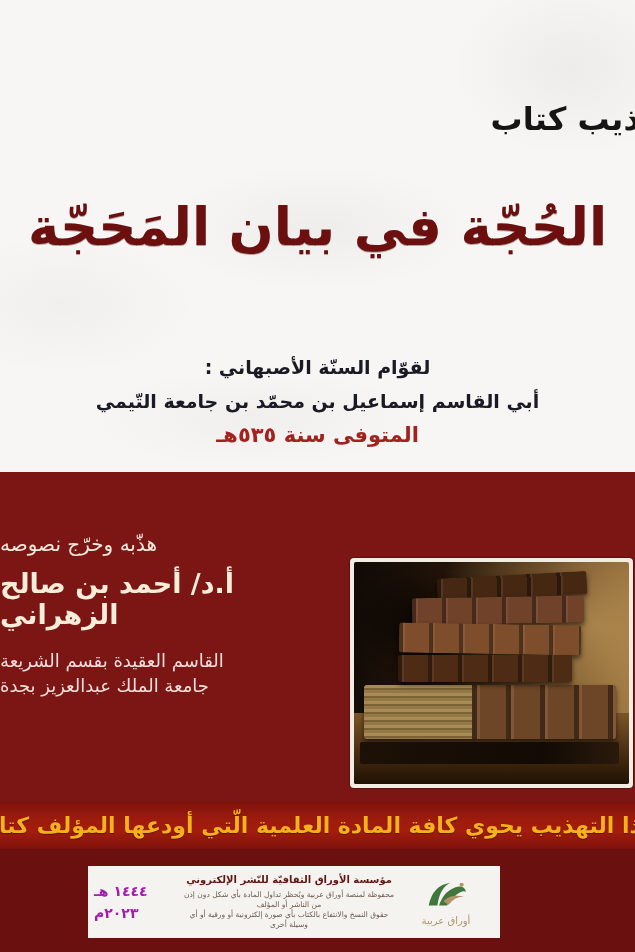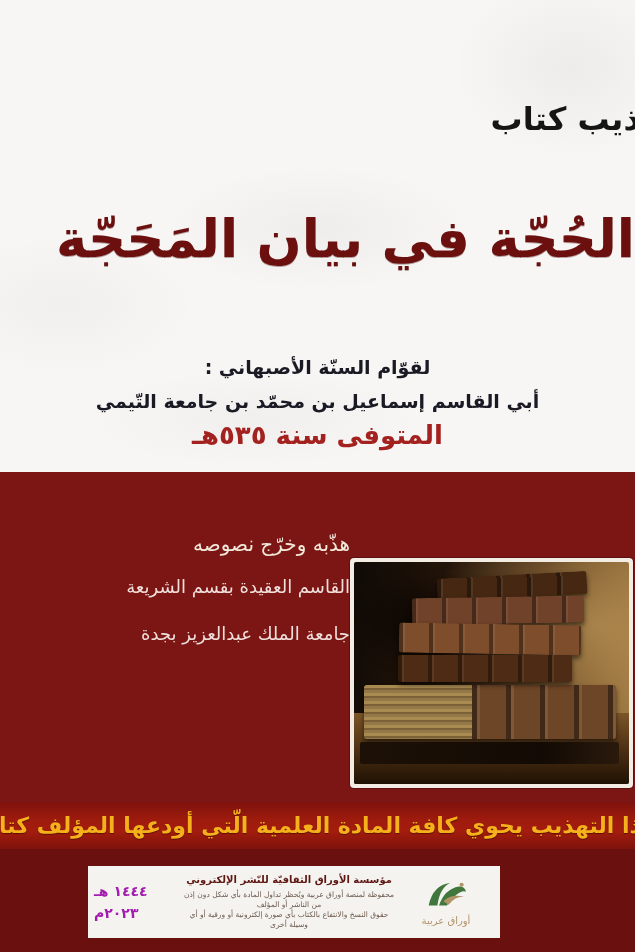--- a/index.html
+++ b/index.html
@@ -9,33 +9,33 @@
     background:
       radial-gradient(ellipse 220px 90px at 50% 24%, rgba(70,70,85,.05), transparent 70%),
       radial-gradient(ellipse 170px 130px at 90% 7%, rgba(70,70,85,.06), transparent 70%),
       radial-gradient(ellipse 190px 100px at 10% 32%, rgba(70,70,85,.04), transparent 70%),
       radial-gradient(ellipse 240px 70px at 40% 44%, rgba(70,70,85,.04), transparent 70%),
       #f7f6f4;
   }
   
   .pretitle{position:absolute;top:100px;left:0;width:100%;text-align:right;
     font-size:32px;font-weight:bold;color:#151515;letter-spacing:-1px;margin-left:40px;}
-  .main-title{position:absolute;top:208px;left:0;width:100%;
+  .main-title{position:absolute;top:196px;left:0;width:100%;text-align:center;
     font-size:53px;font-weight:bold;color:#6b100e;white-space:nowrap;
     text-shadow:0 1px 0 rgba(60,10,10,.35);}
   .author-block{position:absolute;top:348px;left:0;width:100%;text-align:center;}
   .author-intro,.author-name{font-size:19px;font-weight:bold;color:#1a1a24;line-height:30px;margin:4px;}
-  .death-date{font-size:26px;font-weight:bold;color:#a32220;line-height:30px;margin:0;}
+  .death-date{font-size:21px;font-weight:bold;color:#a32220;line-height:30px;margin:0;}
   
   .red-band{position:absolute;top:472px;left:0;width:100%;height:330px;background:#7b1614;}
-  .editor-col{position:absolute;left:0;top:0;width:350px;text-align:right;}
+  .editor-col{position:absolute;left:0;top:0;width:350px;text-align:left;}
   .edited-by{margin-top:60px;font-size:20px;color:#f2e9da;}
   .editor-name{margin-top:12px;font-size:27px;font-weight:bold;color:#f7edd8;}
   .editor-title1{margin-top:20px;font-size:18px;color:#f0dfdb;}
-  .editor-title2{margin-top:26px;font-size:18px;color:#f0dfdb;}
+  .editor-title2{margin-top:4px;font-size:18px;color:#f0dfdb;}
   
   .photo-frame{position:absolute;left:350px;top:86px;width:283px;height:230px;
     background:#f2ece2;border-radius:4px;box-sizing:border-box;padding:4px;
     box-shadow:0 0 0 1px rgba(0,0,0,.25);}
   .photo-scene{position:relative;width:100%;height:100%;overflow:hidden;border-radius:2px;
     background:
       radial-gradient(circle at 88% 28%, rgba(216,176,106,.55), transparent 55%),
       linear-gradient(100deg,#0f0a06 0%,#231409 30%,#462a13 62%,#7f5a2c 88%,#96713c 100%);}
   .blob{position:absolute;top:4%;left:0;width:45%;height:45%;
     background:radial-gradient(closest-side,rgba(0,0,0,.55),transparent);filter:blur(5px);}
@@ -83,20 +83,21 @@
   <div class="main-title">الحُجّة في بيان المَحَجّة</div>
   <div class="author-block">
     <p class="author-intro">لقوّام السنّة الأصبهاني :</p>
     <p class="author-name">أبي القاسم إسماعيل بن محمّد بن جامعة التّيمي</p>
     <p class="death-date">المتوفى سنة ٥٣٥هـ</p>
   </div>
 
   <div class="red-band">
     <div class="editor-col">
       <div class="edited-by">هذّبه وخرّج نصوصه</div>
+      <div class="editor-name">أ.د/ أحمد بن صالح الزهراني</div>
       <div class="editor-title1">القاسم العقيدة بقسم الشريعة</div>
       <div class="editor-title2">جامعة الملك عبدالعزيز بجدة</div>
     </div>
     <div class="photo-frame">
       <div class="photo-scene">
         <div class="blob"></div>
         <div class="table-top"></div>
         <div class="stack">
           <div class="book ribs b1"></div>
           <div class="book ribs b2"></div>

